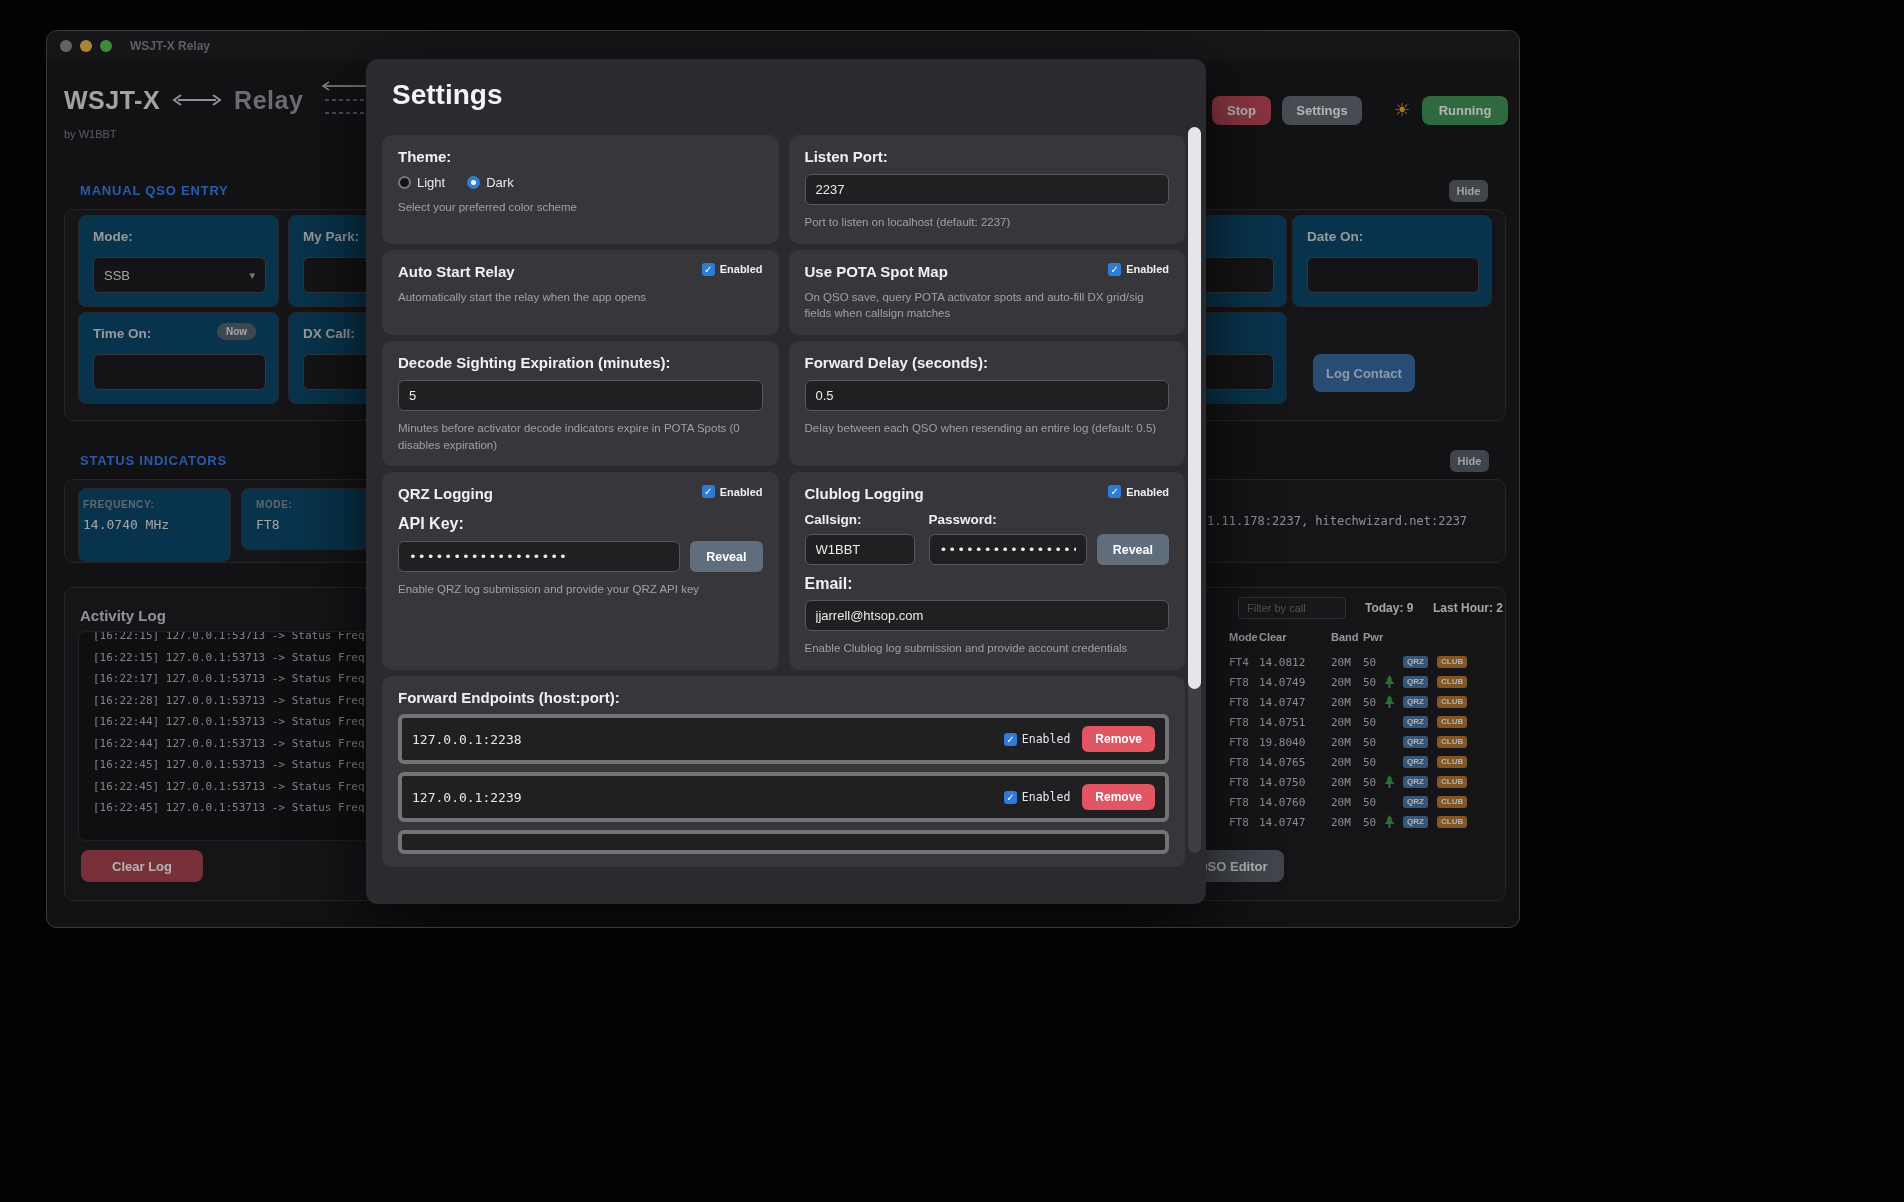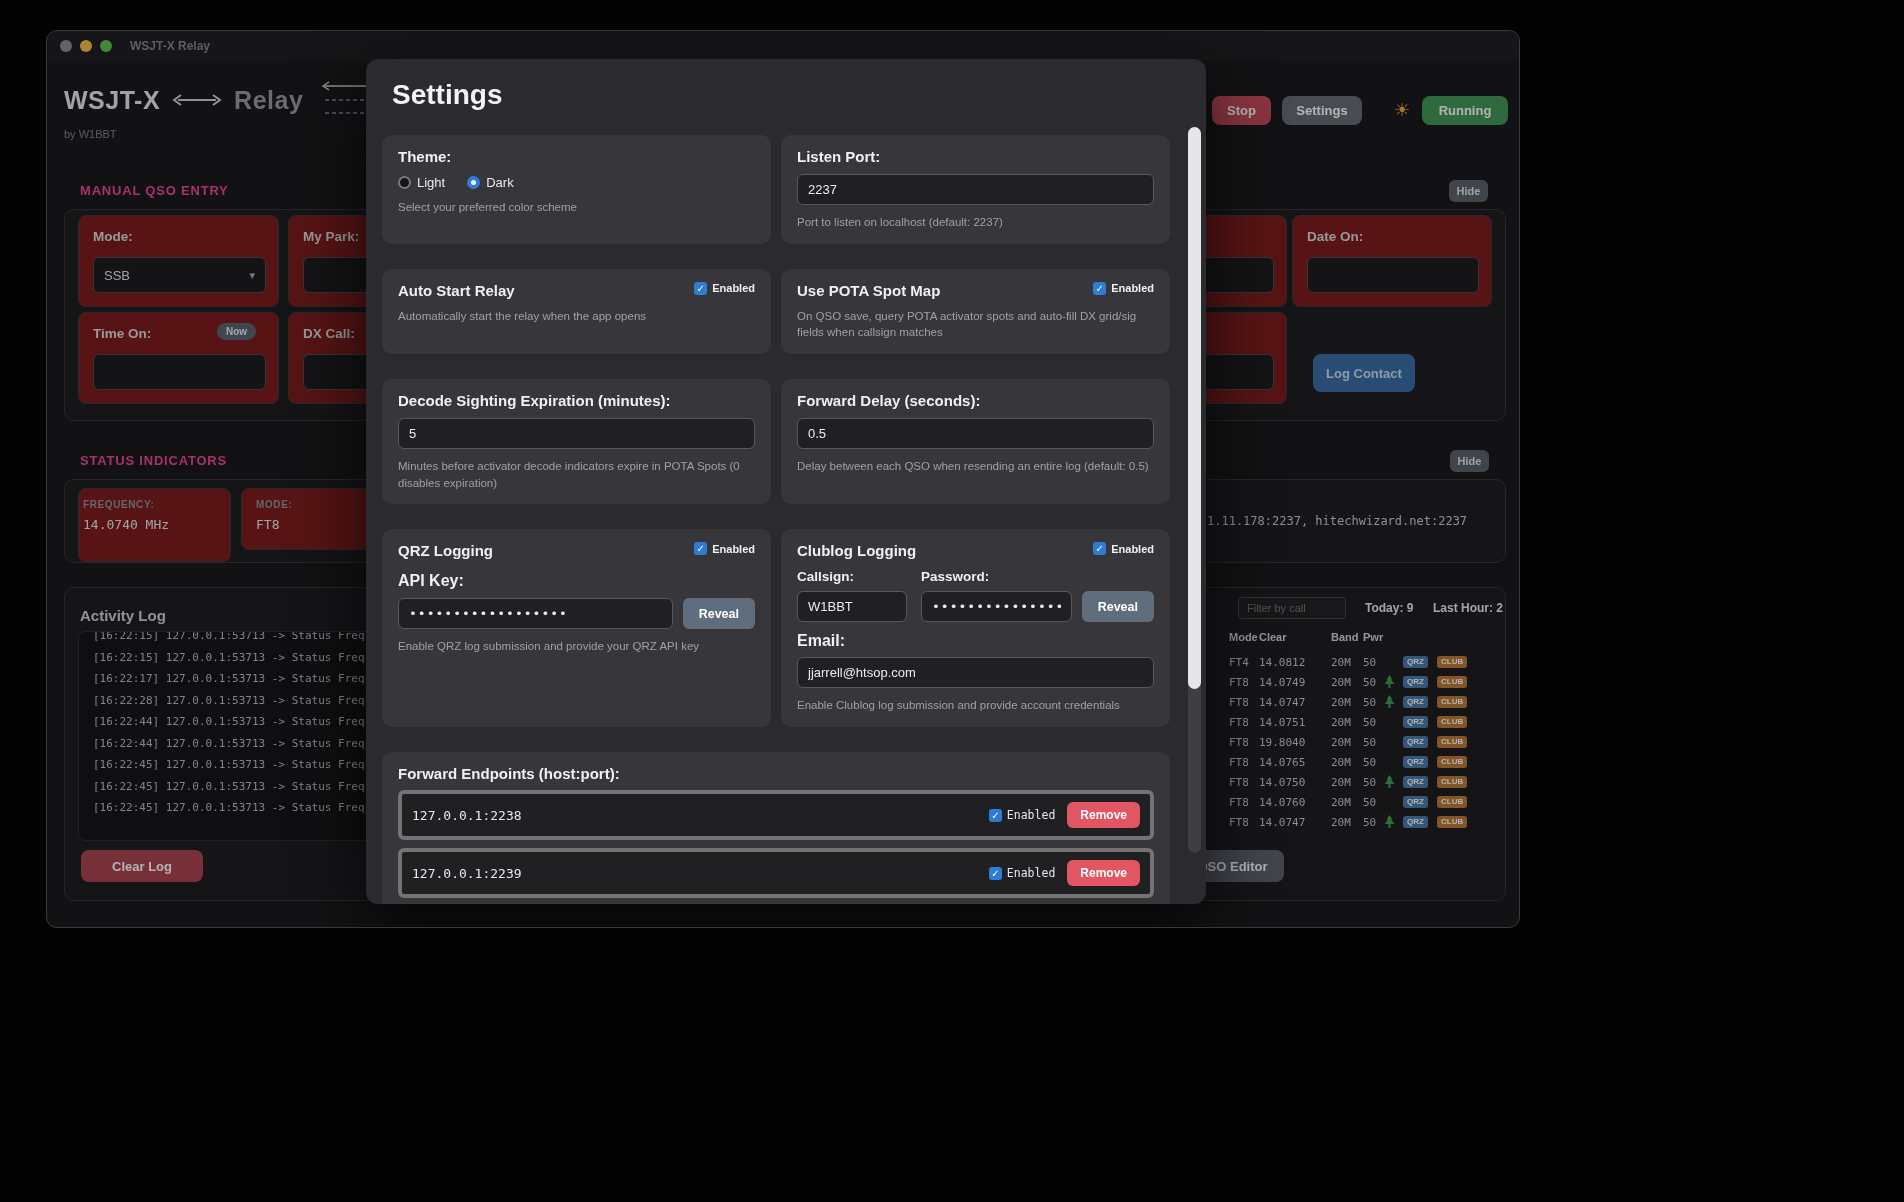--- a/index.html
+++ b/index.html
@@ -23,26 +23,26 @@
   .logo-sub { font-size:25px; font-weight:800; color:#9a9aa2; letter-spacing:.5px; }
   .byline { font-size:11px; color:#82828a; margin-top:5px; }
   .btn { display:flex; align-items:center; justify-content:center; border:none; border-radius:8px;
          font-family:"Liberation Sans",sans-serif; font-weight:700; font-size:13px; color:#fff; cursor:pointer; }
   .btn-stop { background:#c44d5c; }
   .btn-settings { background:#666d78; }
   .btn-running { background:#44985a; }
   .sun { font-size:18px; color:#f4a83a; line-height:1; }
 
   
-  .sec-title { font-size:13px; font-weight:700; color:#ec4899; letter-spacing:.8px; }
+  .sec-title { font-size:13px; font-weight:700; color:#3b82f6; letter-spacing:.8px; }
   .log-title { font-size:15px; font-weight:700; color:#cdd1d6; }
   .hide-btn { background:#5c636d; border:none; border-radius:6px; color:#e2e5e9; font-size:11px; font-weight:700;
               display:flex; align-items:center; justify-content:center; }
   .panel { background:#1f1f23; border:1px solid #37373b; border-radius:10px; }
-  .fbox { background:#7f1d1d; border:1px solid #3b3b40; border-radius:8px; }
+  .fbox { background:#0c4a6e; border:1px solid #3b3b40; border-radius:8px; }
   .flabel { font-size:13.5px; font-weight:700; color:#d9dbde; }
   .tinput2 { background:#1d1d20; border:1px solid #4c4c52; border-radius:6px; color:#e6e7ea;
              font-size:13px; padding:0 10px; outline:none; }
   .select-box { background:#1d1d20; border:1px solid #4c4c52; border-radius:6px; color:#e6e7ea;
                 font-size:13px; padding:0 10px; display:flex; align-items:center; justify-content:space-between; }
   .chev { color:#aeb2b8; font-size:11px; }
   .now-pill { background:#5b6571; border:none; border-radius:10px; color:#e9edf1; font-size:10px; font-weight:700; padding:3px 9px; }
   .log-contact { background:#3c6ea8; color:#c8ddf1; }
   .stat-label { font-size:10px; font-weight:700; color:#8c929b; letter-spacing:.6px; }
   .stat-value { font-family:"DejaVu Sans Mono",monospace; font-size:13px; color:#e7e9eb; margin-top:7px; }
@@ -62,21 +62,21 @@
   .club { background:#bd7c36; }
   .editor-btn { background:#5d646e; }
 
   .overlay { position:absolute; inset:0; background:rgba(0,0,0,0.30); z-index:5; }
 
   
   .modal { position:absolute; left:319px; top:28px; width:840px; height:845px; background:#2b2b2f;
            border-radius:12px; box-shadow:0 24px 70px rgba(0,0,0,.75); z-index:10; display:flex; flex-direction:column; overflow:hidden; }
   .m-header { padding:20px 26px 16px; }
   .m-title { font-size:28px; font-weight:800; color:#f4f4f6; }
-  .m-body { flex:1; overflow:hidden; padding:8px 36px 0 16px; display:flex; flex-direction:column; gap:25px; }
+  .m-body { flex:1; overflow:hidden; padding:8px 21px 0 16px; display:flex; flex-direction:column; gap:6px; }
   .m-row { display:grid; grid-template-columns:1fr 1fr; gap:10px; }
   .card { background:#37373b; border-radius:10px; padding:13px 16px; }
   .card h3 { font-size:15px; font-weight:700; color:#f0f0f2; }
   .hrow { display:flex; align-items:flex-start; justify-content:space-between; }
   .en { display:flex; align-items:center; gap:5px; }
   .cb { width:13px; height:13px; background:#2e7cd6; border-radius:3px; color:#fff; font-size:10px;
         line-height:13px; text-align:center; display:inline-block; }
   .en-t { font-size:11px; font-weight:700; color:#f0f0f2; }
   .en-t-mono { font-family:"DejaVu Sans Mono",monospace; font-size:11.5px; color:#e4e7ea; }
   .cap { font-size:11.5px; color:#9fa0a6; margin-top:9px; line-height:1.45; }

